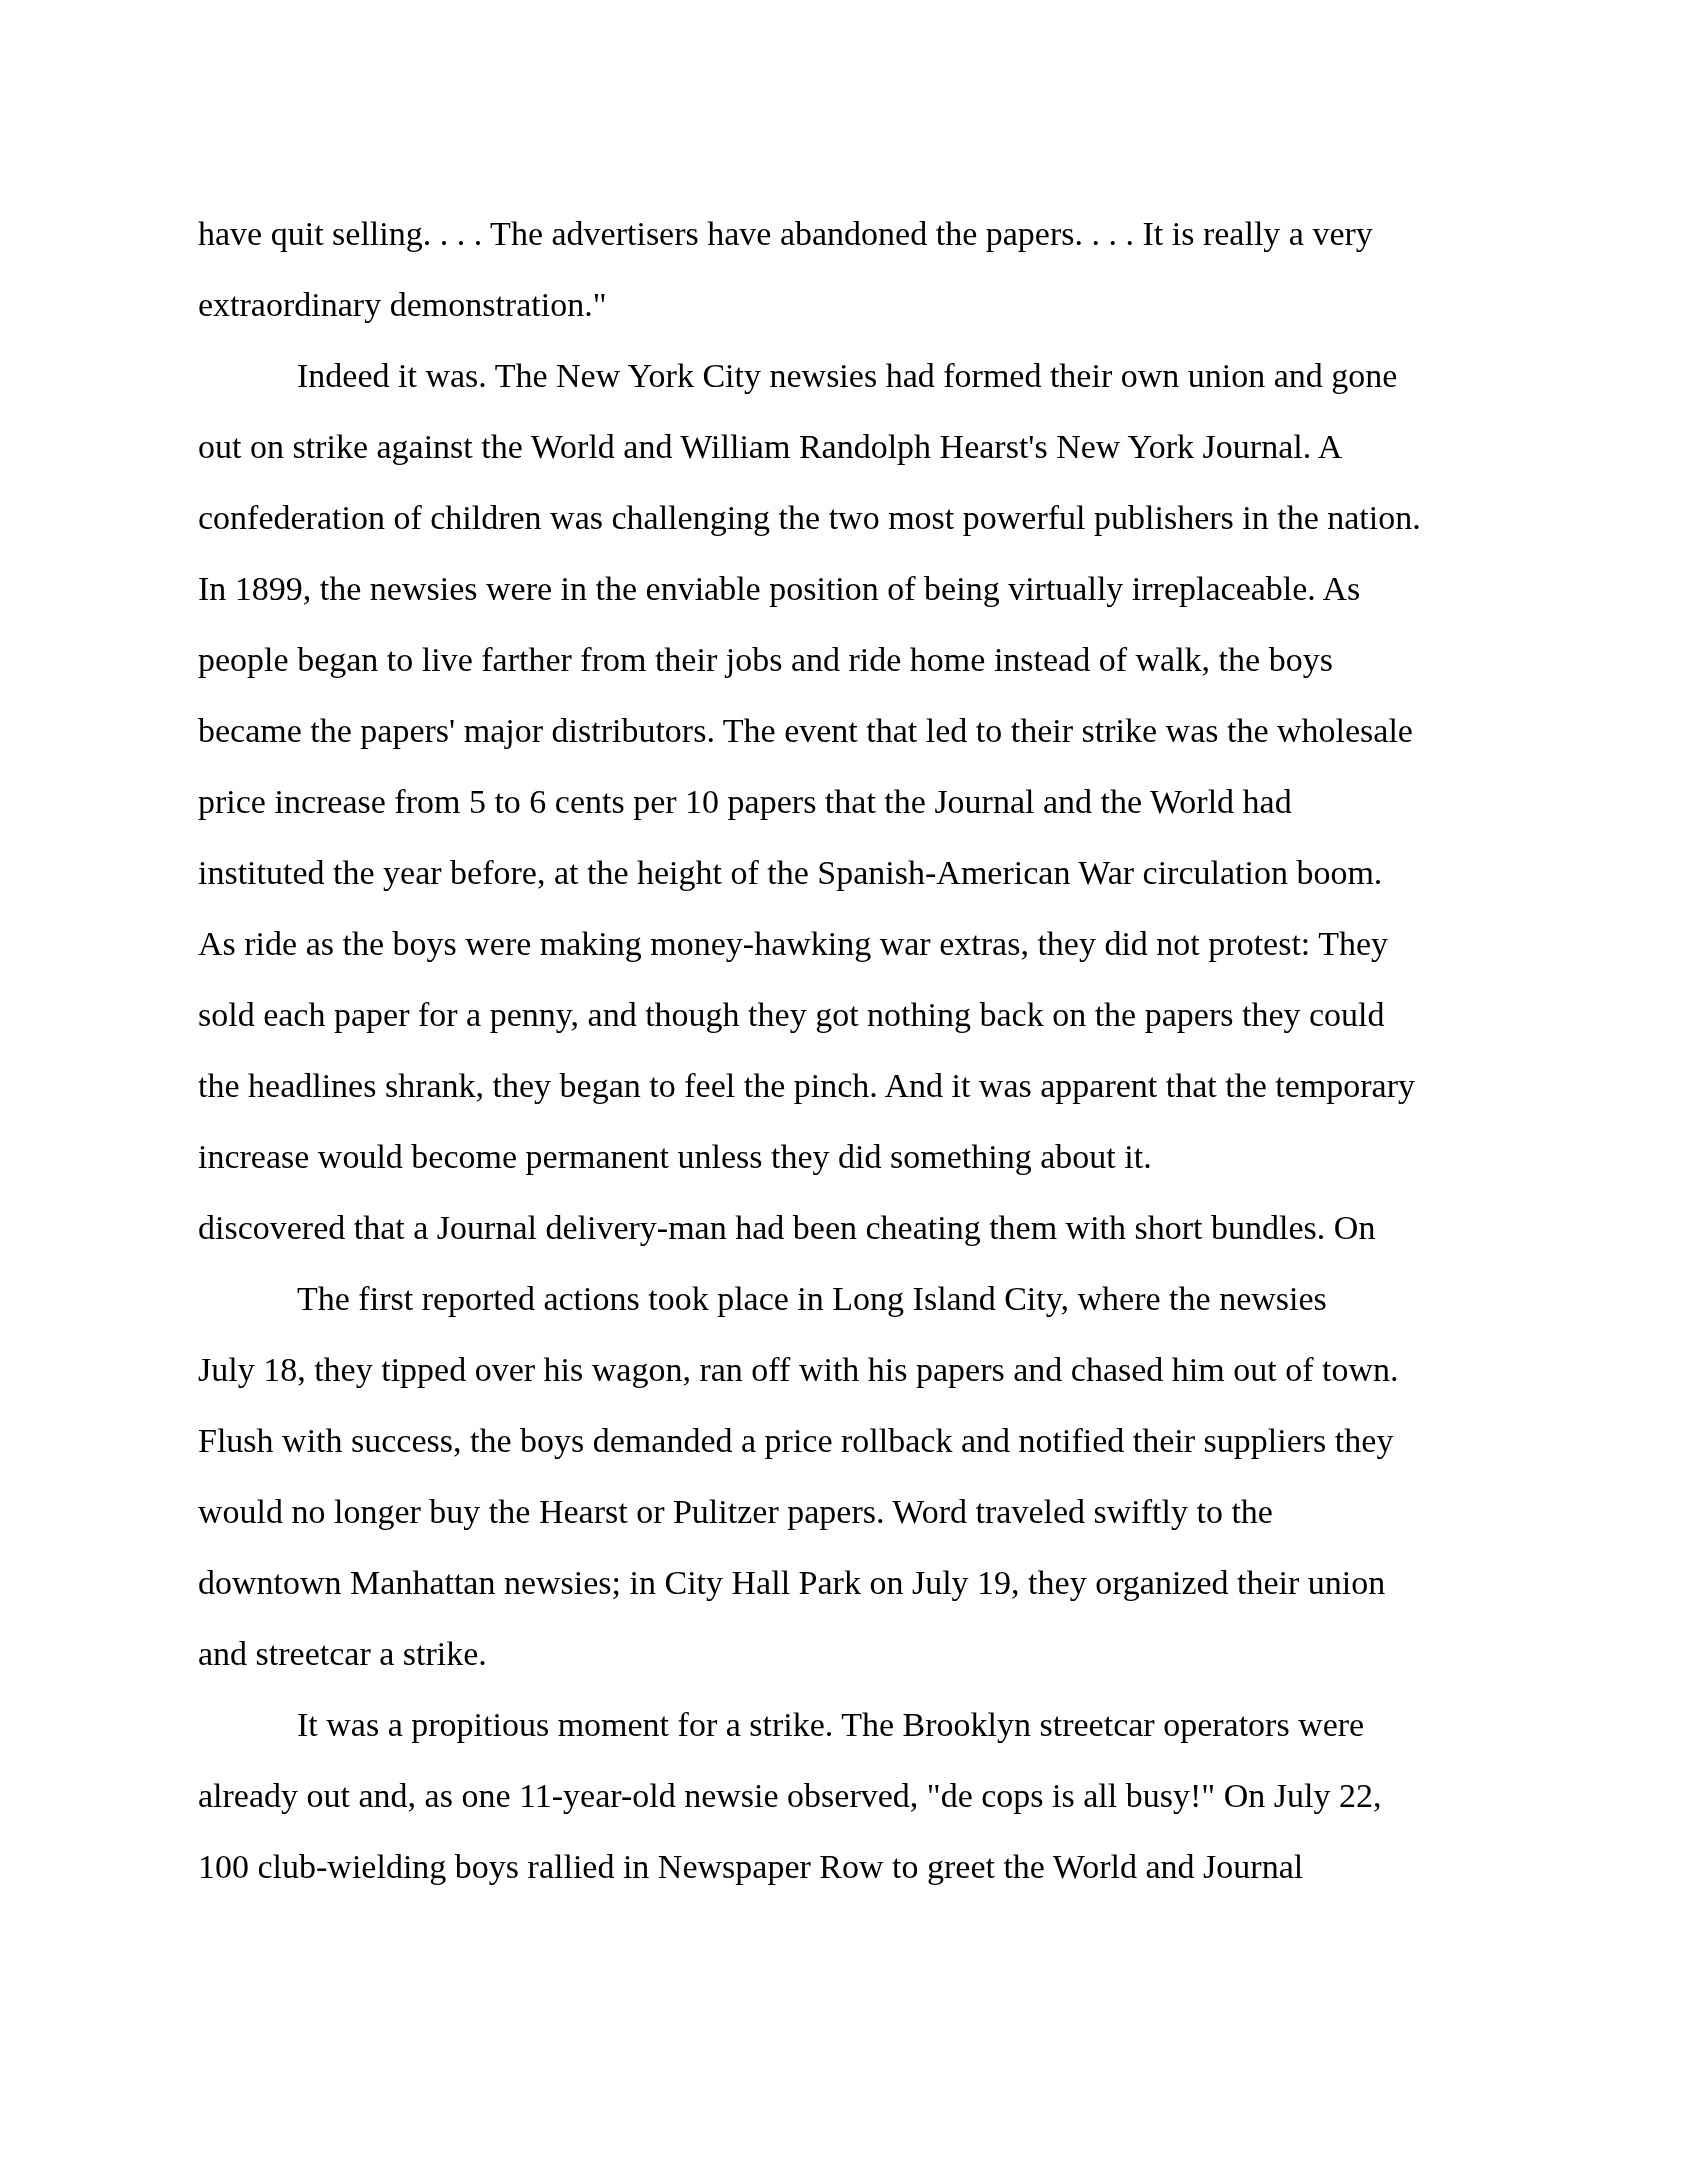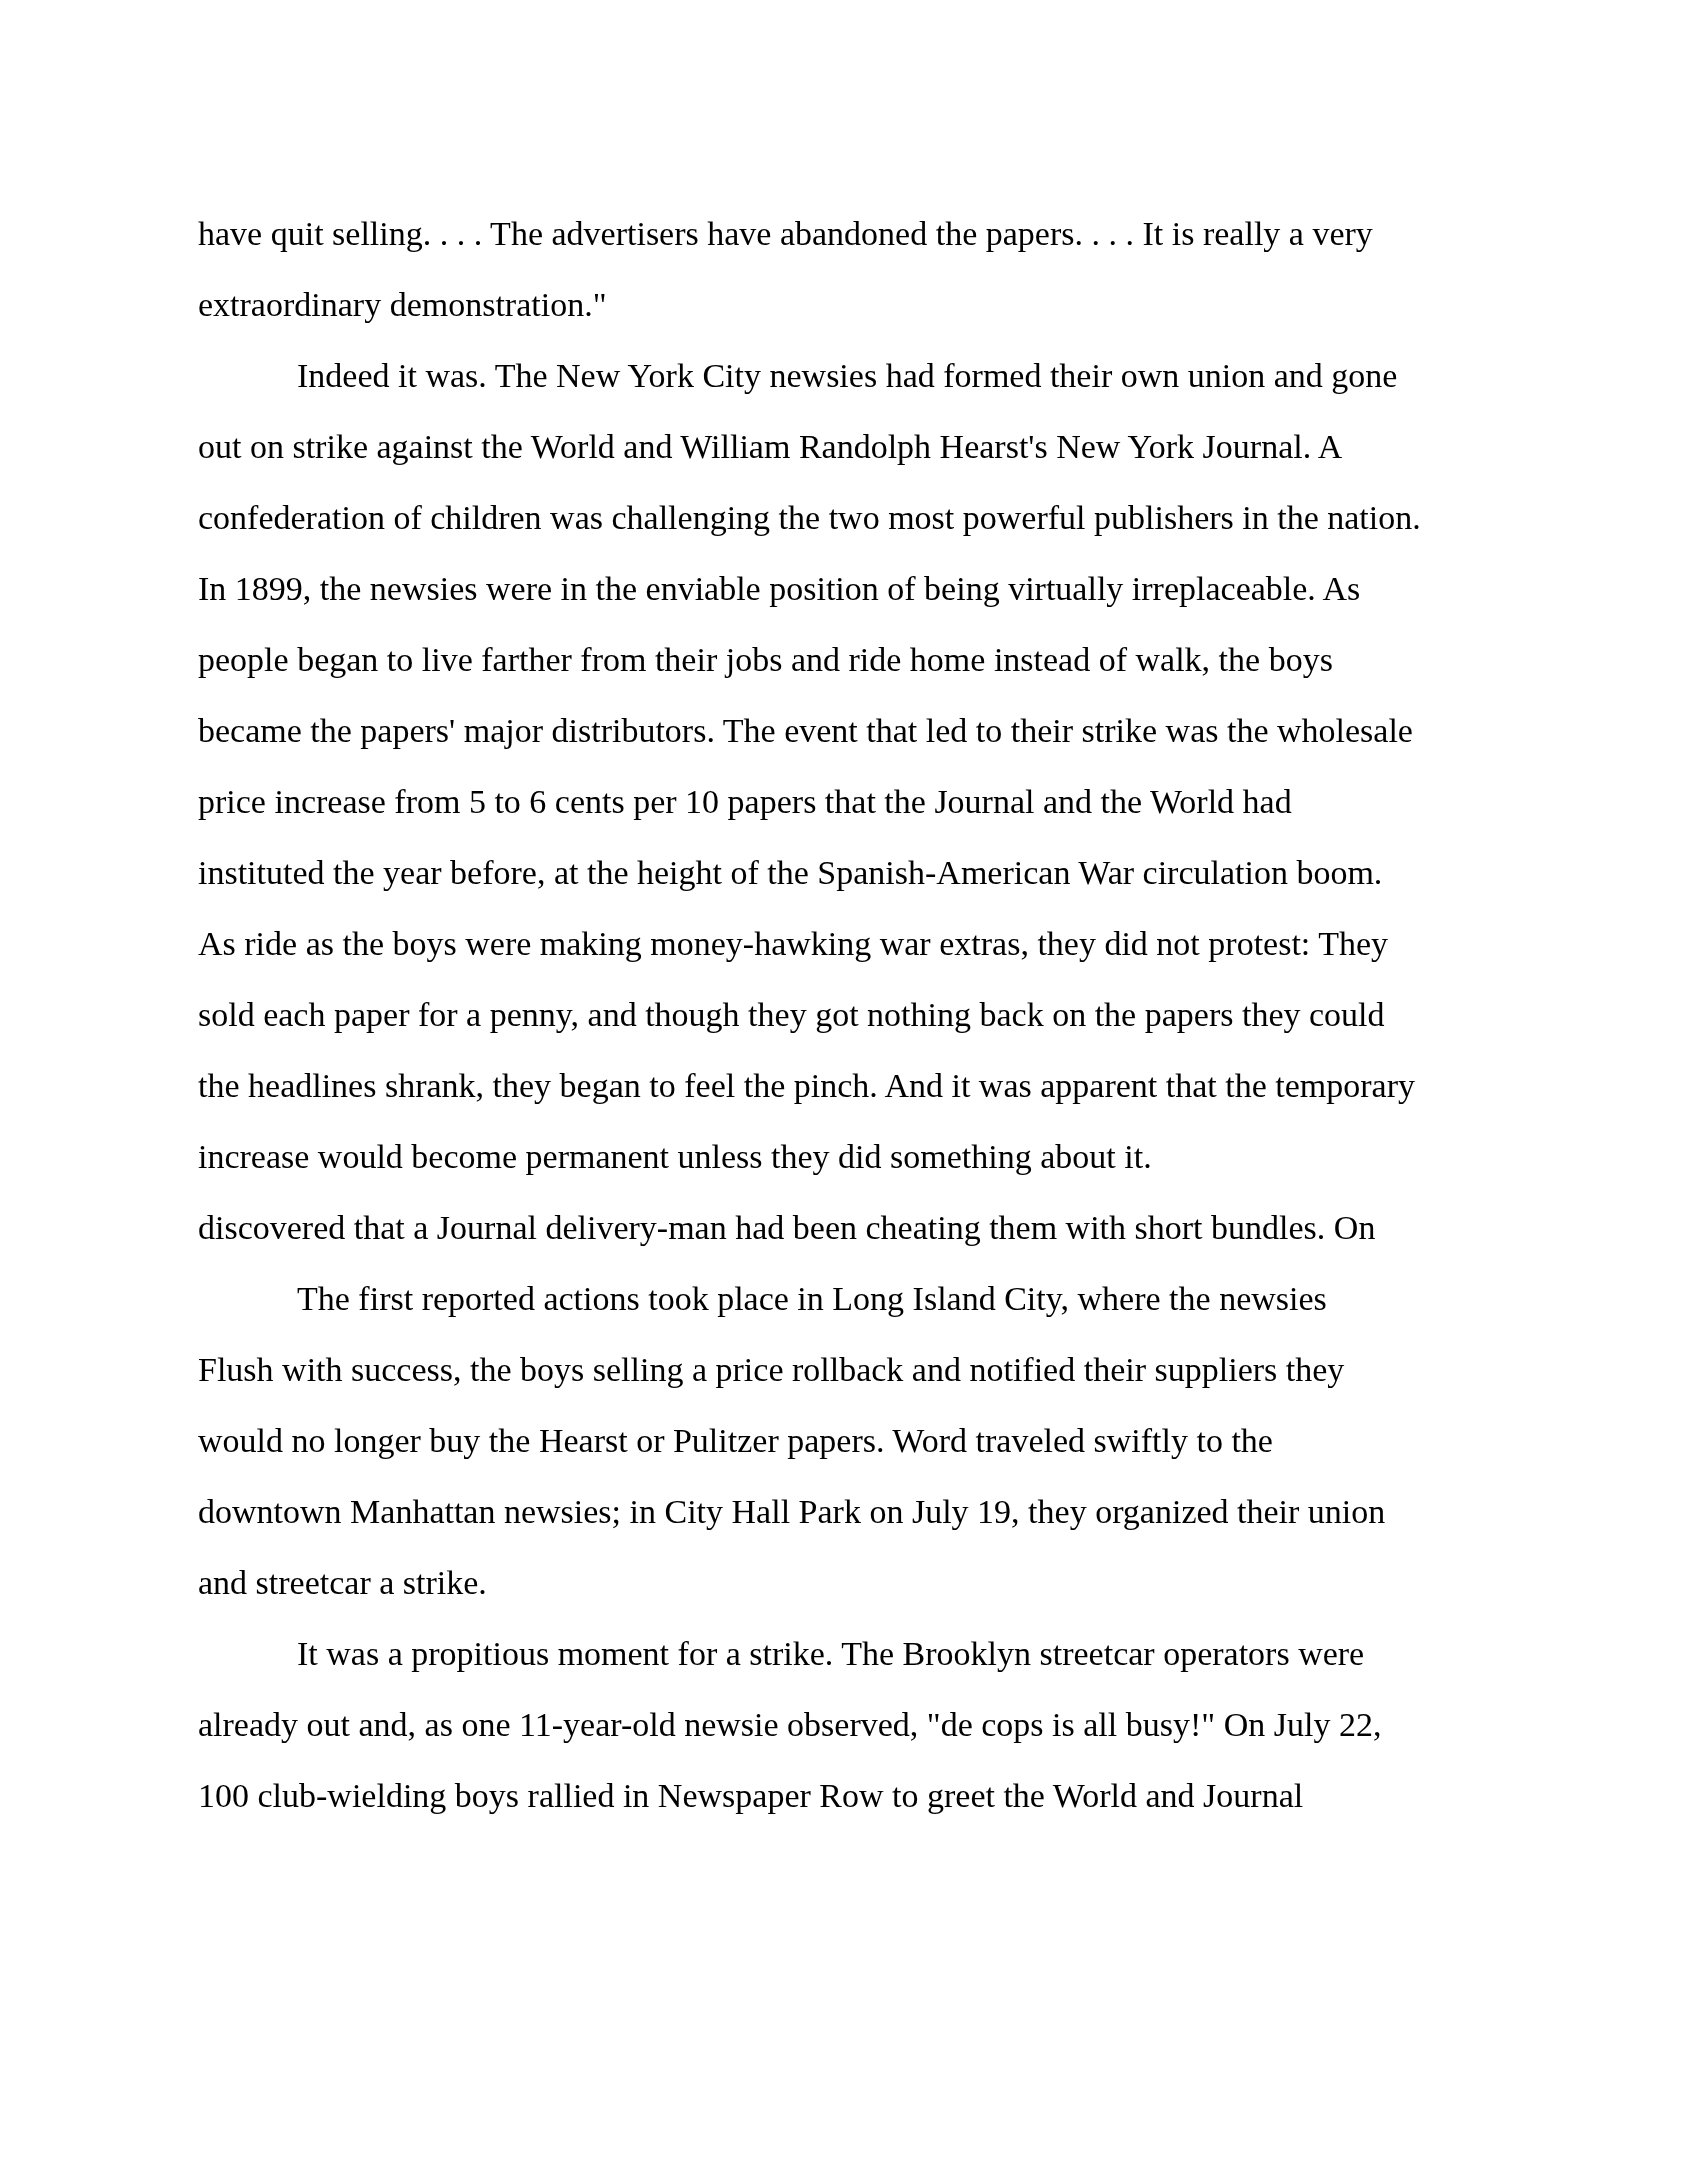--- a/index.html
+++ b/index.html
@@ -54,21 +54,22 @@
     <div class="line">people began to live farther from their jobs and ride home instead of walk, the boys</div>
     <div class="line">became the papers' major distributors. The event that led to their strike was the wholesale</div>
     <div class="line">price increase from 5 to 6 cents per 10 papers that the Journal and the World had</div>
     <div class="line">instituted the year before, at the height of the Spanish-American War circulation boom.</div>
     <div class="line">As ride as the boys were making money-hawking war extras, they did not protest: They</div>
     <div class="line">sold each paper for a penny, and though they got nothing back on the papers they could</div>
     <div class="line">the headlines shrank, they began to feel the pinch. And it was apparent that the temporary</div>
     <div class="line">increase would become permanent unless they did something about it.</div>
     <div class="line">discovered that a Journal delivery-man had been cheating them with short bundles. On</div>
     <div class="line indent">The first reported actions took place in Long Island City, where the newsies</div>
-    <div class="line">Flush with success, the boys selling a price rollback and notified their suppliers they</div>
+    <div class="line">July 18, they tipped over his wagon, ran off with his papers and chased him out of town.</div>
+    <div class="line">Flush with success, the boys demanded a price rollback and notified their suppliers they</div>
     <div class="line">would no longer buy the Hearst or Pulitzer papers. Word traveled swiftly to the</div>
     <div class="line">downtown Manhattan newsies; in City Hall Park on July 19, they organized their union</div>
     <div class="line">and streetcar a strike.</div>
     <div class="line indent">It was a propitious moment for a strike. The Brooklyn streetcar operators were</div>
     <div class="line">already out and, as one 11-year-old newsie observed, "de cops is all busy!" On July 22,</div>
     <div class="line">100 club-wielding boys rallied in Newspaper Row to greet the World and Journal</div>
   </div>
 </div>
 
 

